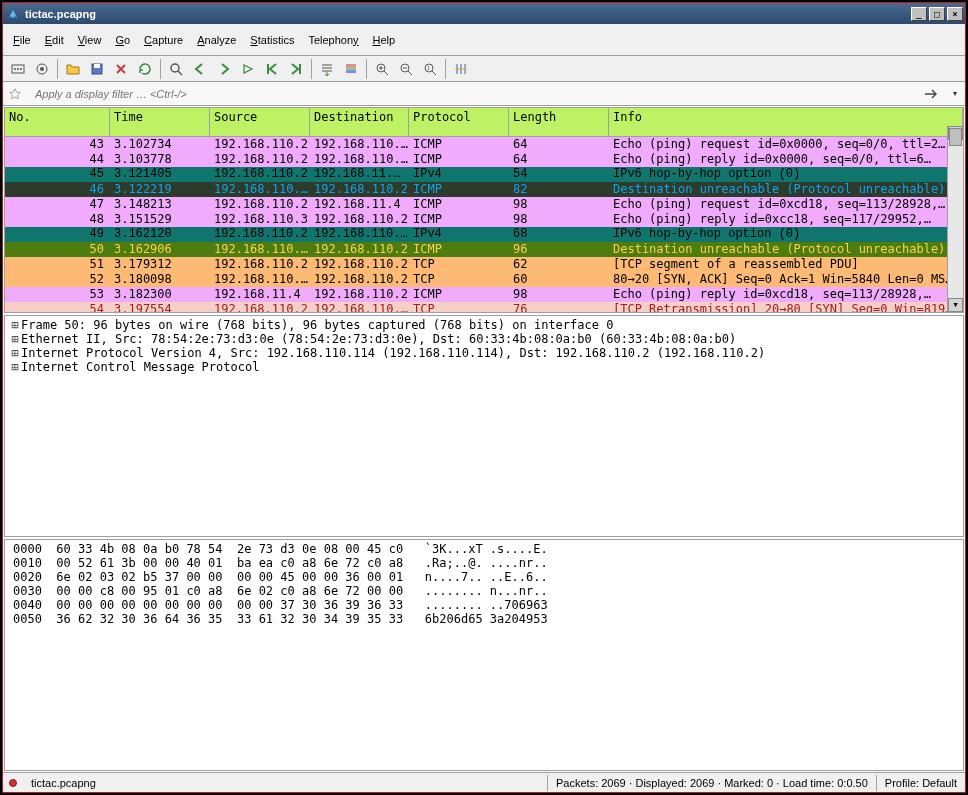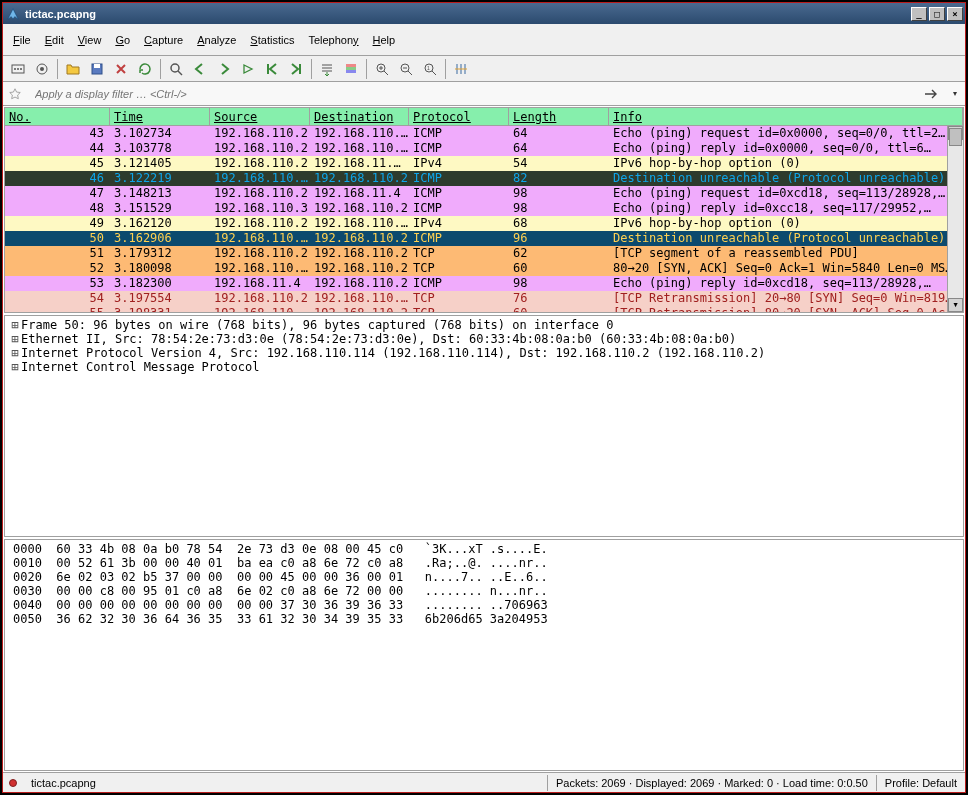--- a/index.html
+++ b/index.html
@@ -17,31 +17,31 @@
   .toolbar { height:26px; background:#f0f0f0; border-bottom:1px solid #a0a0a0; display:flex; align-items:center; padding:0 4px; gap:2px; }
   .tbtn { width:22px; height:22px; display:flex; align-items:center; justify-content:center; border:1px solid transparent; }
   .tbtn svg { width:16px; height:16px; }
   .tsep { width:1px; height:20px; background:#a0a0a0; margin:0 2px; }
   .filterbar { height:24px; background:#f8f8f8; border-bottom:1px solid #a0a0a0; display:flex; align-items:center; padding:2px 4px; gap:8px; }
   .filterbar .star { width:16px; height:16px; display:flex; align-items:center; justify-content:center; color:#999; }
   .filterbar input { flex:1; border:none; background:transparent; font-size:11px; font-style:italic; color:#888; padding:2px 4px; outline:none; }
   .filterbar .farrow { width:20px; display:flex; align-items:center; justify-content:center; color:#333; }
   .filterbar .fdrop { width:12px; display:flex; align-items:center; justify-content:center; color:#333; font-size:8px; }
   .packetlist { height:206px; border:1px solid #a0a0a0; margin:1px; display:flex; flex-direction:column; font-family:"DejaVu Sans Mono","Courier New",monospace; font-size:12px; position:relative;}
-  .pl-header { display:flex; background:#86efac; border-bottom:1px solid #a0a0a0; height:18px;text-decoration:underline; }
+  .pl-header { display:flex; background:#bef264; border-bottom:1px solid #a0a0a0; height:29px; }
   .pl-header .col { border-right:1px solid #a0a0a0; padding:2px 4px; white-space:nowrap; overflow:hidden; }
   .c-no{width:105px;text-align:left;} .c-time{width:100px;} .c-src{width:100px;} .c-dst{width:99px;} .c-proto{width:100px;} .c-len{width:100px;} .c-info{flex:1;}
   .pl-body { flex:1; overflow:hidden; }
   .pl-row { display:flex; height:15px; line-height:15px; white-space:nowrap; }
   .pl-row .col { padding:0 4px; overflow:hidden; text-overflow:clip; }
   .pl-row .c-no { text-align:right; padding-right:6px; }
   .bg-pink { background:#f0abfc; }
-  .bg-white { background:#fef9c3; }
+  .bg-white { background:#0f766e;font-family:Liberation Mono, monospace; }
   .bg-darkgreen { background:#2d3b2d; color:#0ea5e9; }
-  .bg-dark { background:#0c4a6e; color:#ffd050; }
+  .bg-dark { background:#4d7c0f; color:#ffd050; }
   .bg-green { background:#fdba74; }
   .bg-retx { background:#f6d0c8; color:#a02020; }
   .scrollbar-v { position:absolute; right:0; top:18px; bottom:0; width:16px; background:#e8e8e8; border-left:1px solid #a0a0a0; }
   .scrollbar-v .thumb { position:absolute; left:1px; right:1px; top:2px; height:18px; background:#c0c0c0; border:1px solid #888; }
   .scrollbar-v .sboxtop { position:absolute; left:0; right:0; top:0; height:14px; background:#d4d4d4; border:1px solid #888; display:flex; align-items:center; justify-content:center; font-size:7px;}
   .scrollbar-v .sboxbot { position:absolute; left:0; right:0; bottom:0; height:14px; background:#d4d4d4; border:1px solid #888; display:flex; align-items:center; justify-content:center; font-size:7px;}
   .detailpane { height:222px; border:1px solid #a0a0a0; margin:1px; padding:2px 4px; font-family:"DejaVu Sans Mono","Courier New",monospace; font-size:12px; line-height:14px; overflow:hidden; position:relative;}
   .detailpane .tree-row { display:flex; align-items:center; }
   .detailpane .expander { width:12px; display:inline-block; text-align:center; color:#555; font-family:monospace; }
   .hexpane { flex:1; border:1px solid #a0a0a0; margin:1px; padding:2px 8px; font-family:"DejaVu Sans Mono","Courier New",monospace; font-size:12px; line-height:14px; overflow:hidden; white-space:pre; position:relative;}

